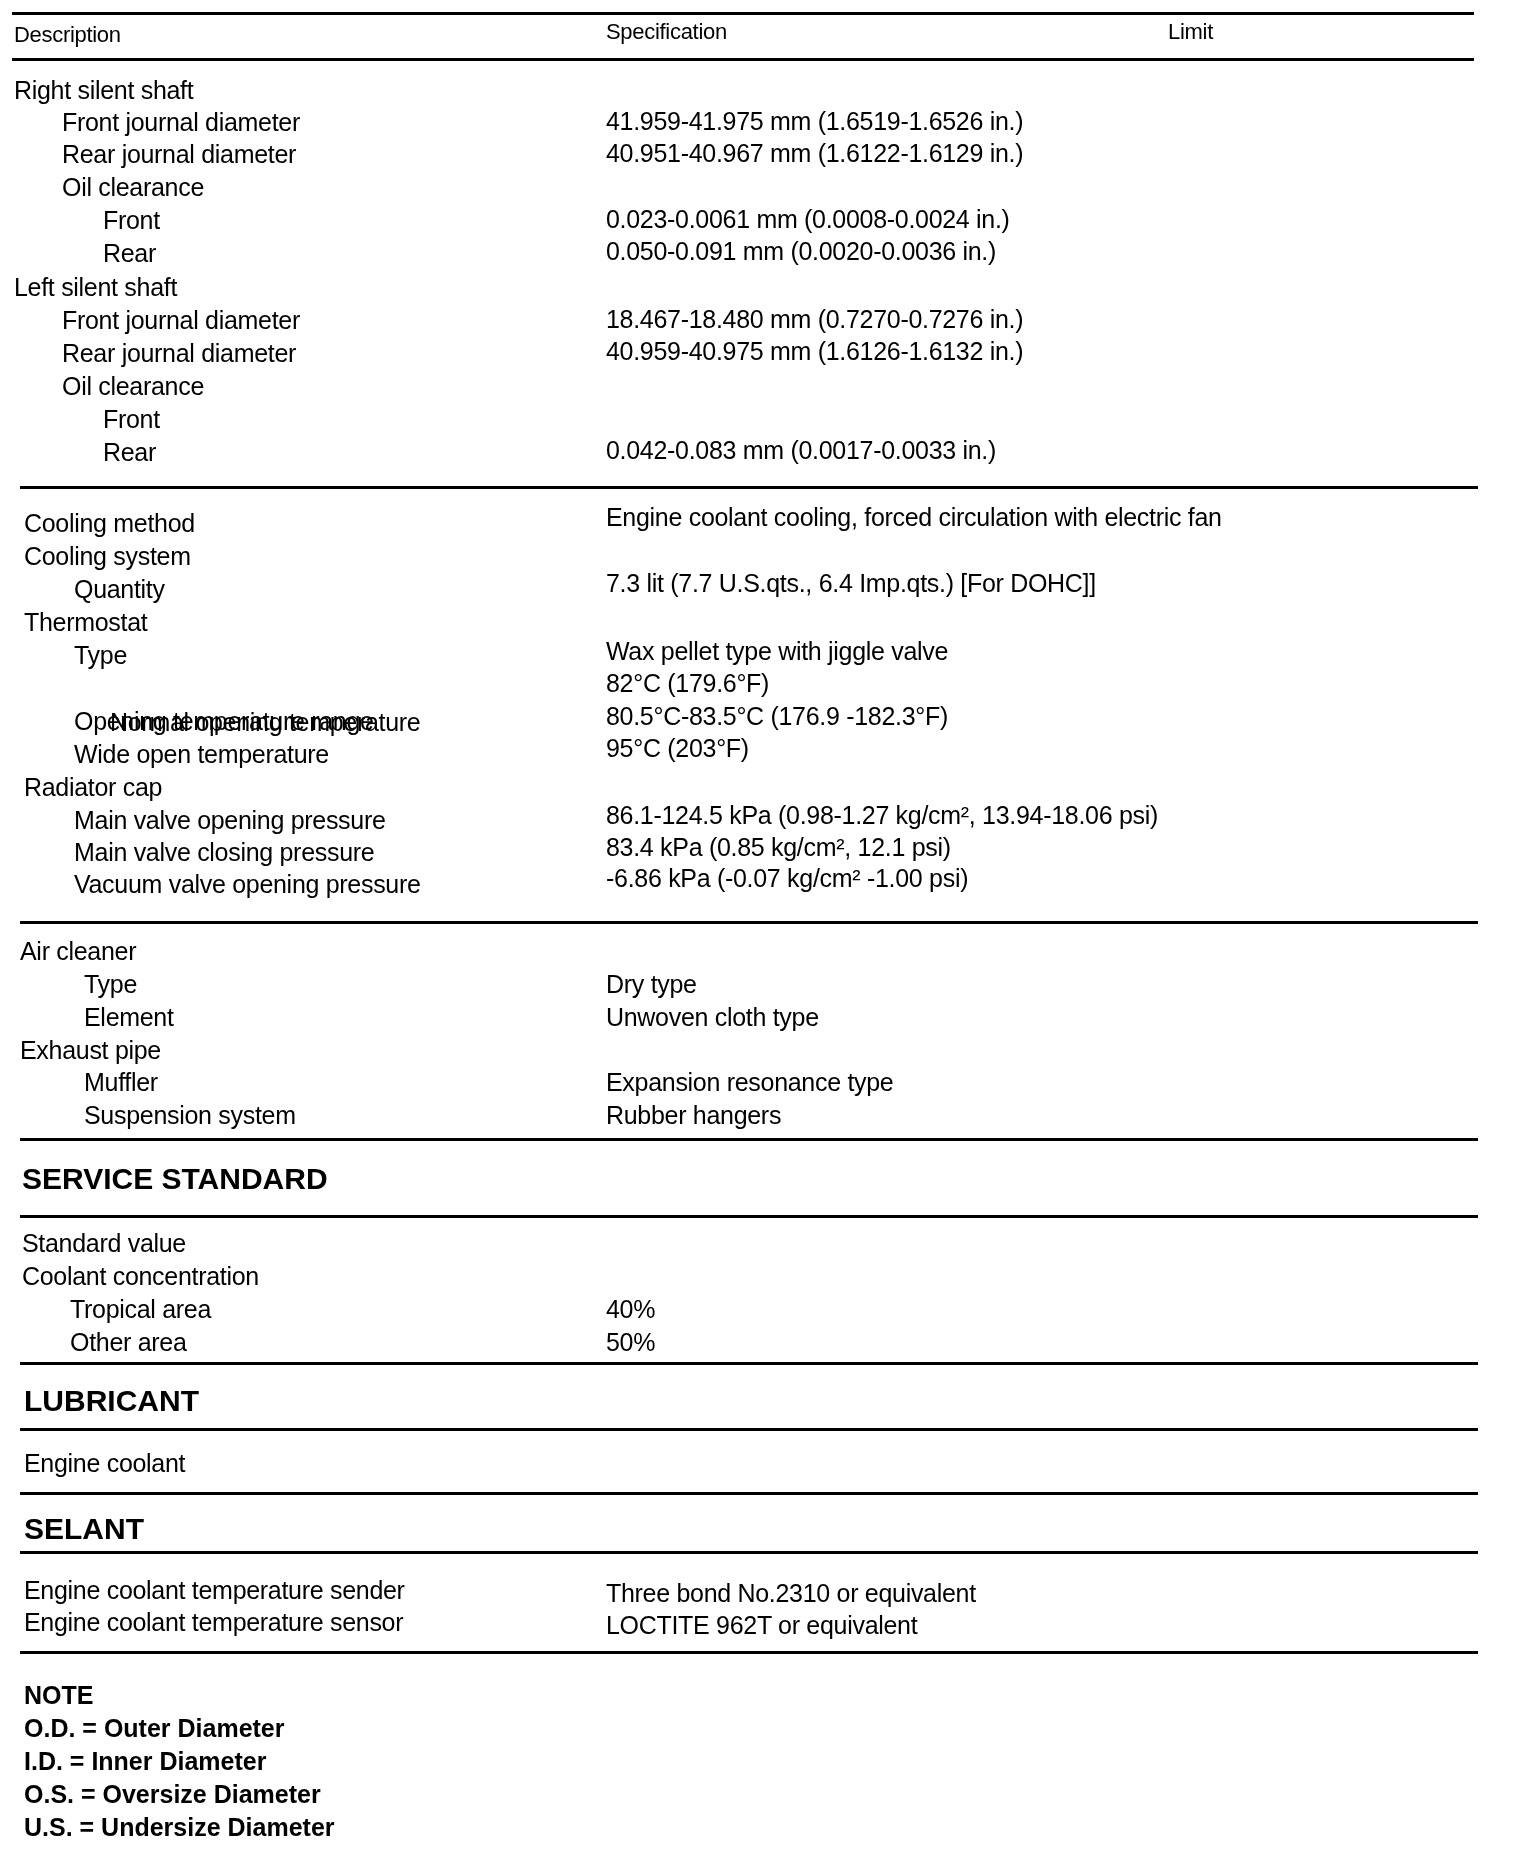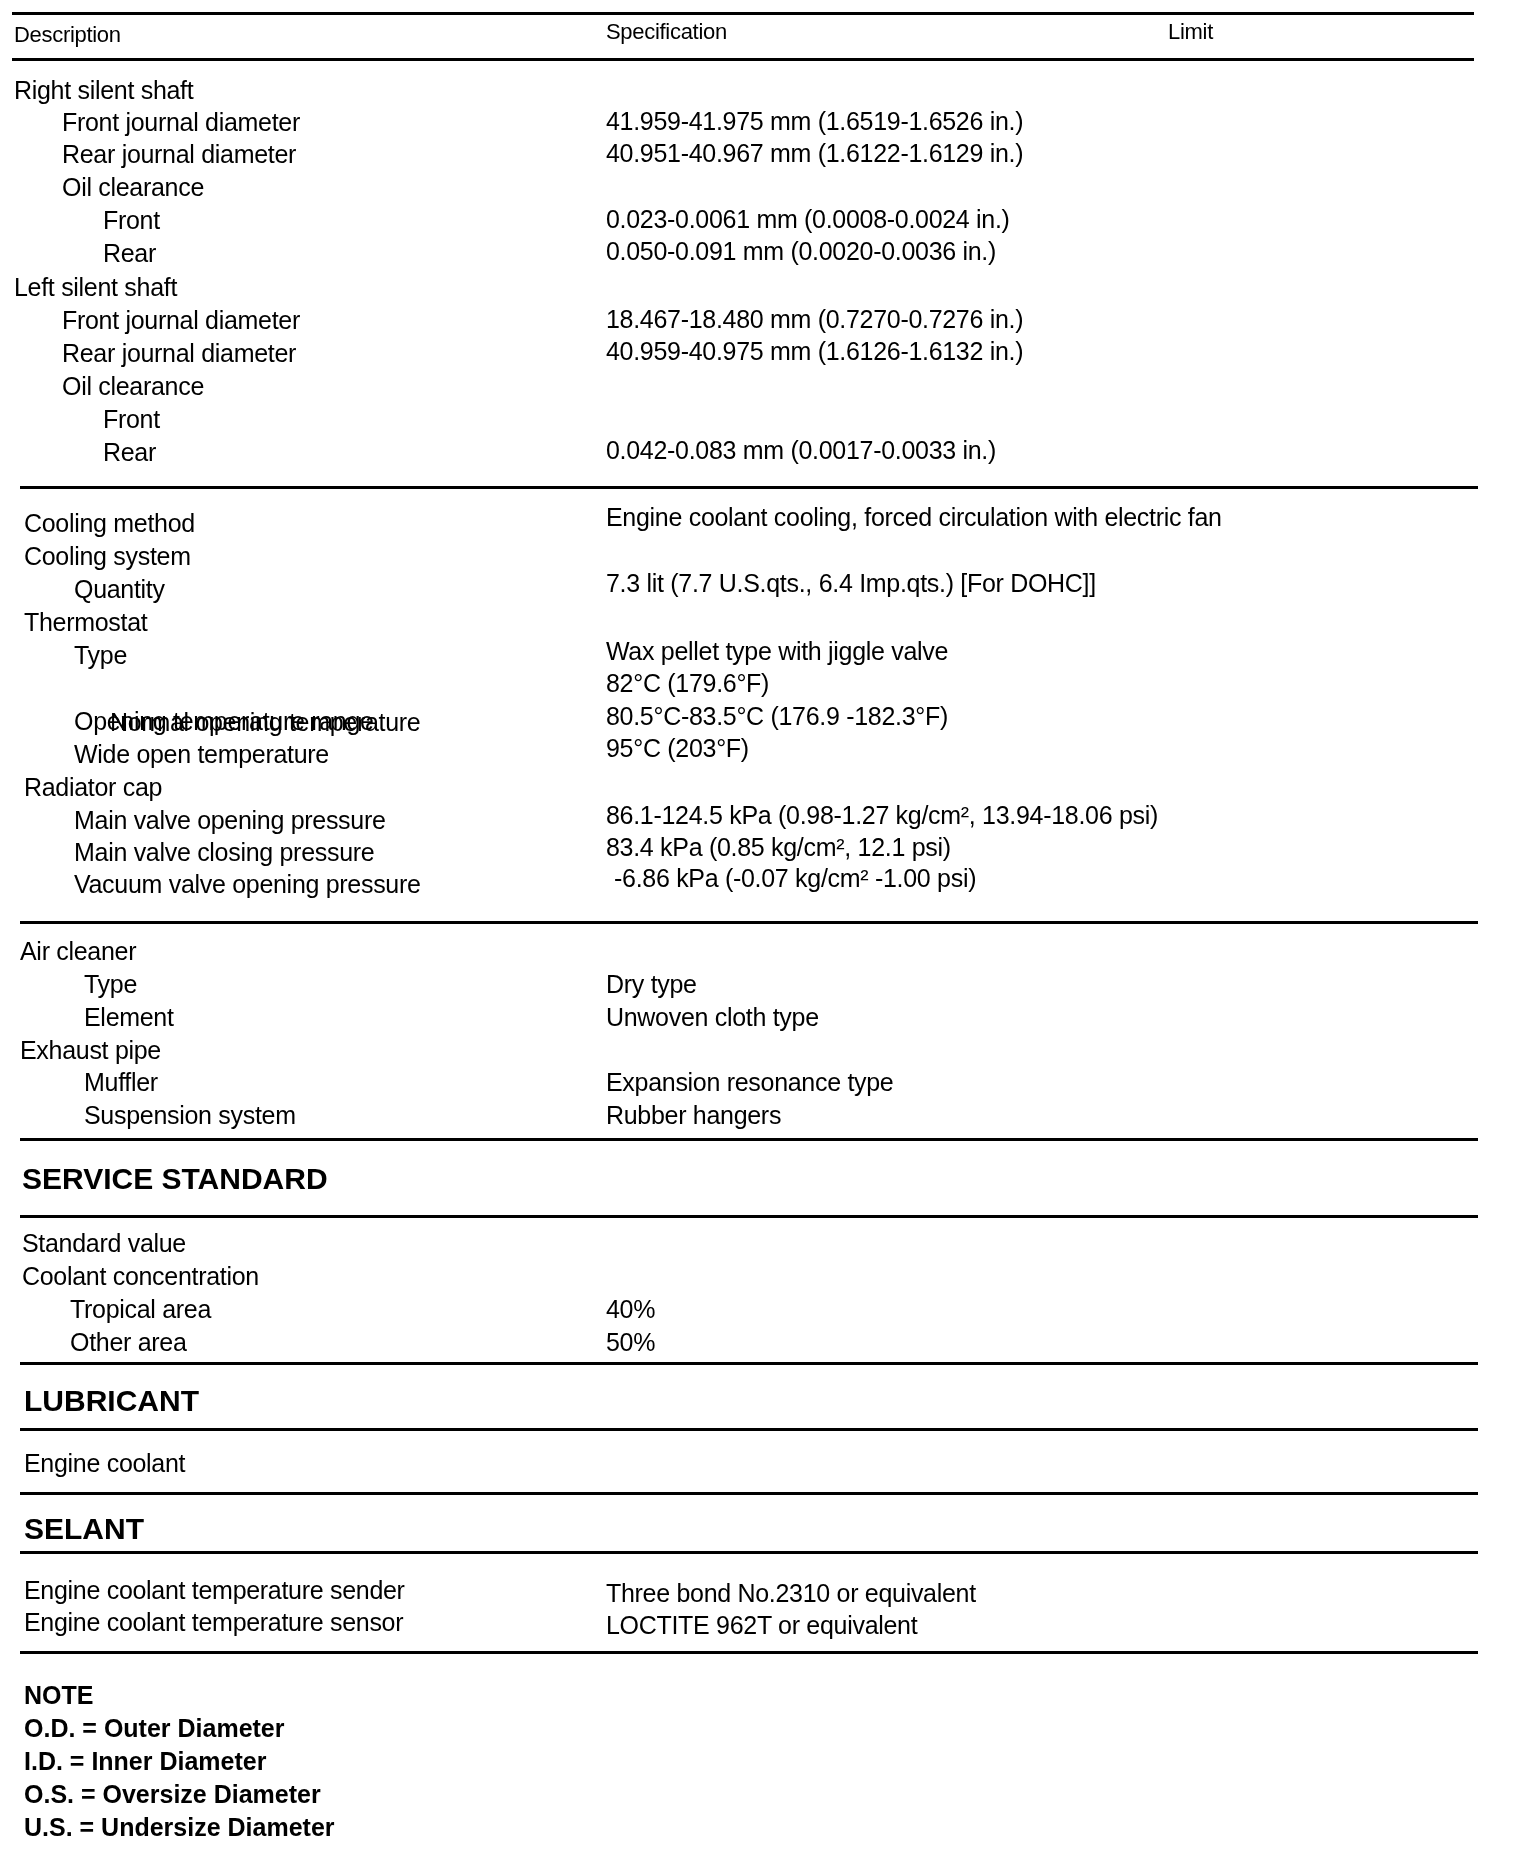--- a/index.html
+++ b/index.html
@@ -108,21 +108,21 @@
   <div class="t c1" style="top:706px;">Opening temperature range</div>
   <div class="t spec" style="top:701px;">80.5°C-83.5°C (176.9 -182.3°F)</div>
   <div class="t c1" style="top:739px;">Wide open temperature</div>
   <div class="t spec" style="top:733px;">95°C (203°F)</div>
   <div class="t c0" style="top:772px;">Radiator cap</div>
   <div class="t c1" style="top:805px;">Main valve opening pressure</div>
   <div class="t spec" style="top:800px;">86.1-124.5 kPa (0.98-1.27 kg/cm², 13.94-18.06 psi)</div>
   <div class="t c1" style="top:837px;">Main valve closing pressure</div>
   <div class="t spec" style="top:832px;">83.4 kPa (0.85 kg/cm², 12.1 psi)</div>
   <div class="t c1" style="top:869px;">Vacuum valve opening pressure</div>
-  <div class="t spec" style="top:863px;margin-left:8px;">-6.86 kPa (-0.07 kg/cm² -1.00 psi)</div>
+  <div class="t spec" style="top:863px;">-6.86 kPa (-0.07 kg/cm² -1.00 psi)</div>
 
   <div class="rule" style="top:921px;"></div>
 
   <div class="t" style="left:20px; top:936px;">Air cleaner</div>
   <div class="t" style="left:84px; top:969px;">Type</div>
   <div class="t spec" style="top:969px;">Dry type</div>
   <div class="t" style="left:84px; top:1002px;">Element</div>
   <div class="t spec" style="top:1002px;">Unwoven cloth type</div>
   <div class="t" style="left:20px; top:1035px;">Exhaust pipe</div>
   <div class="t" style="left:84px; top:1067px;">Muffler</div>

